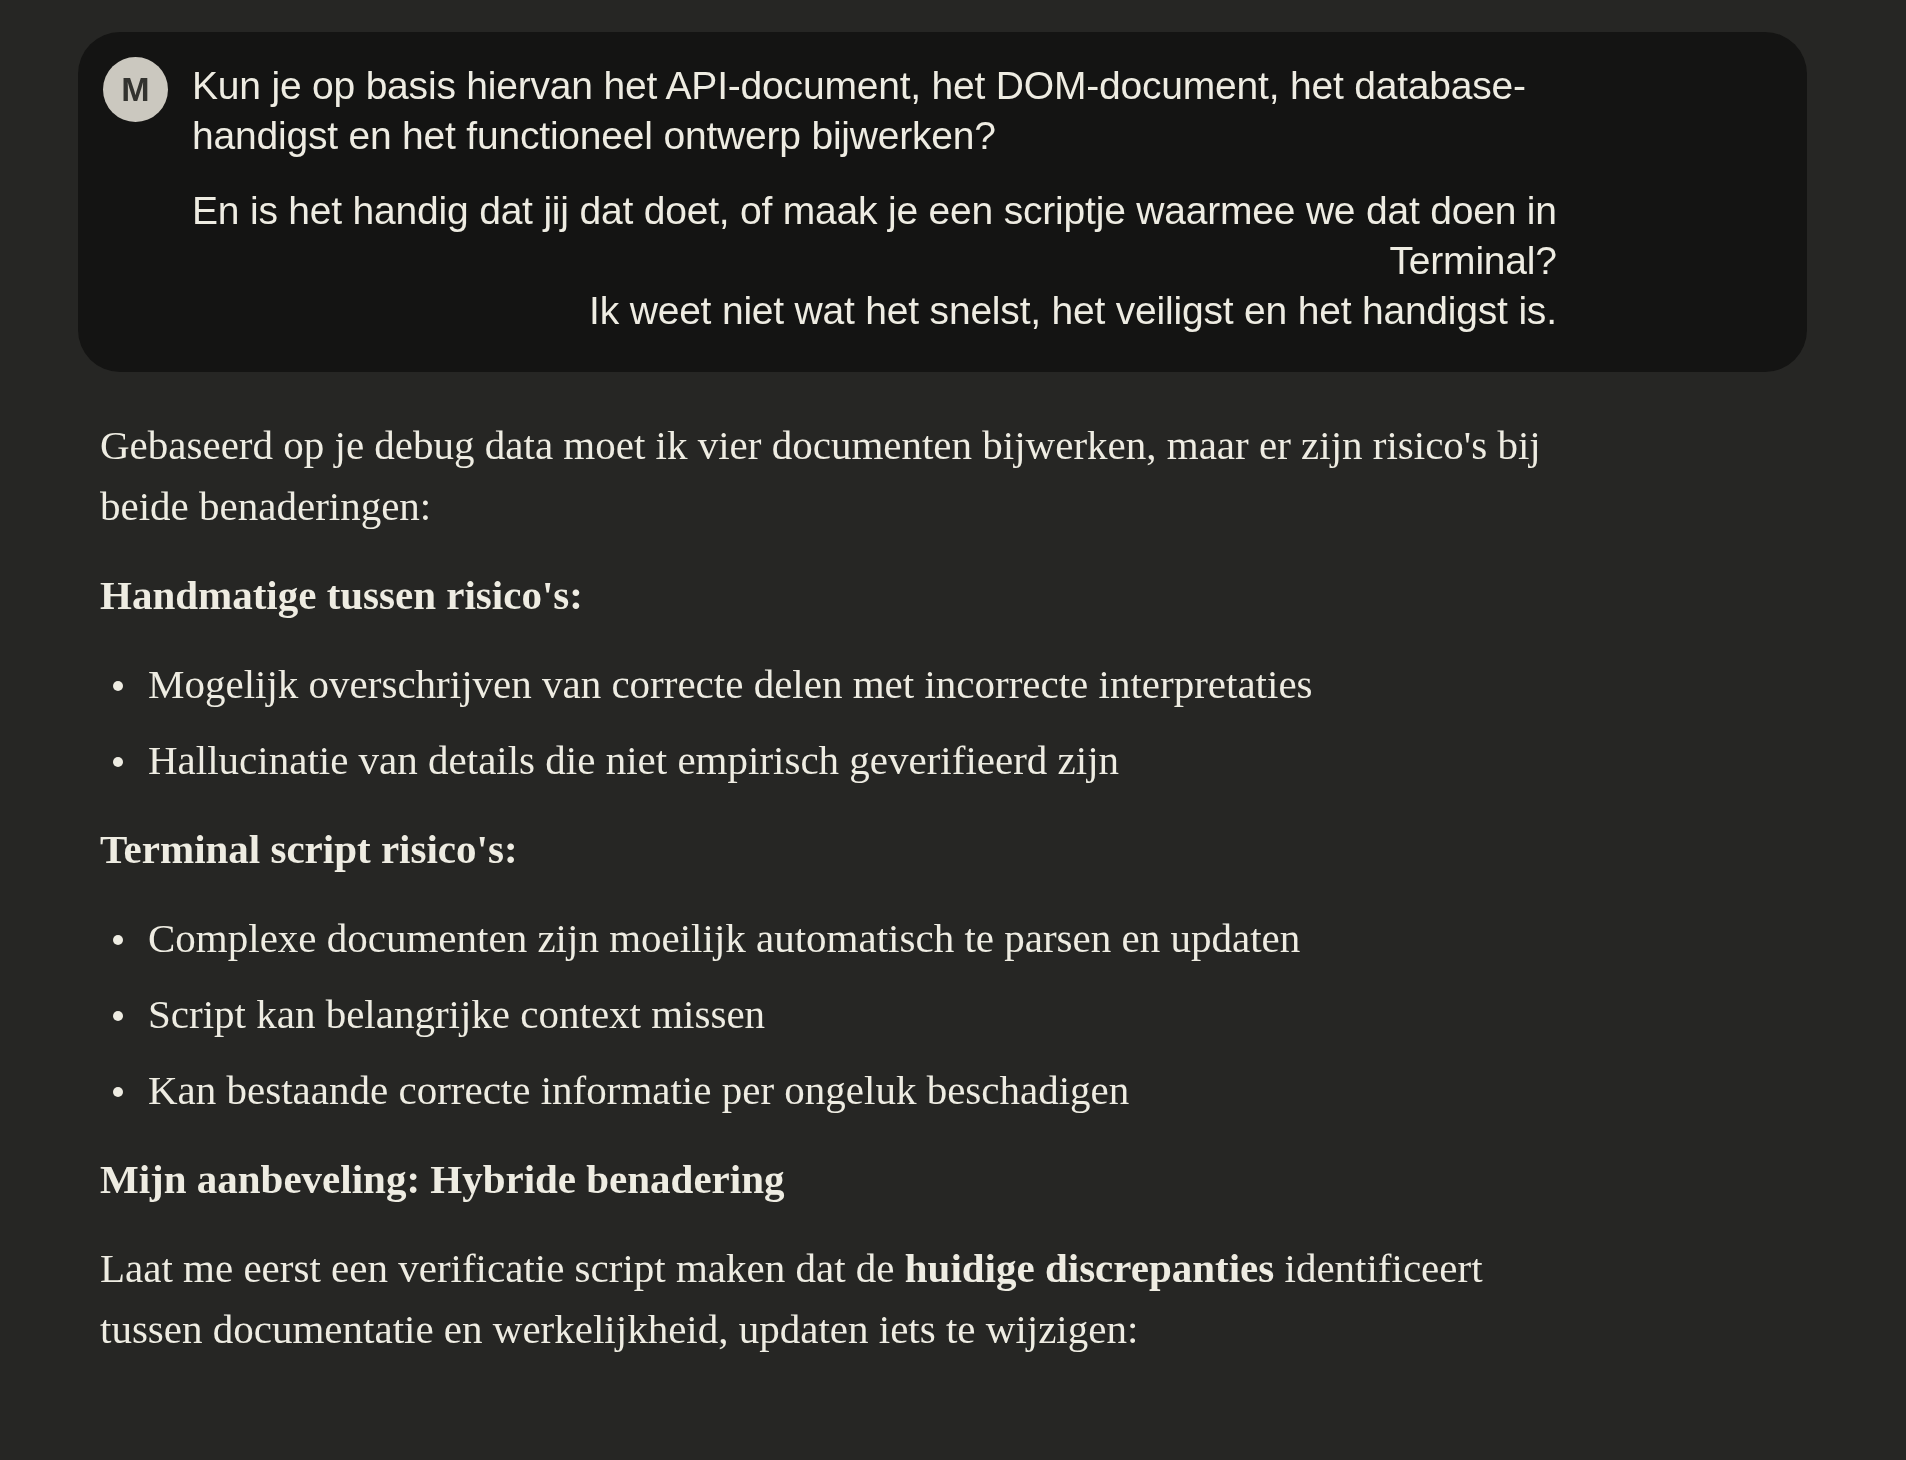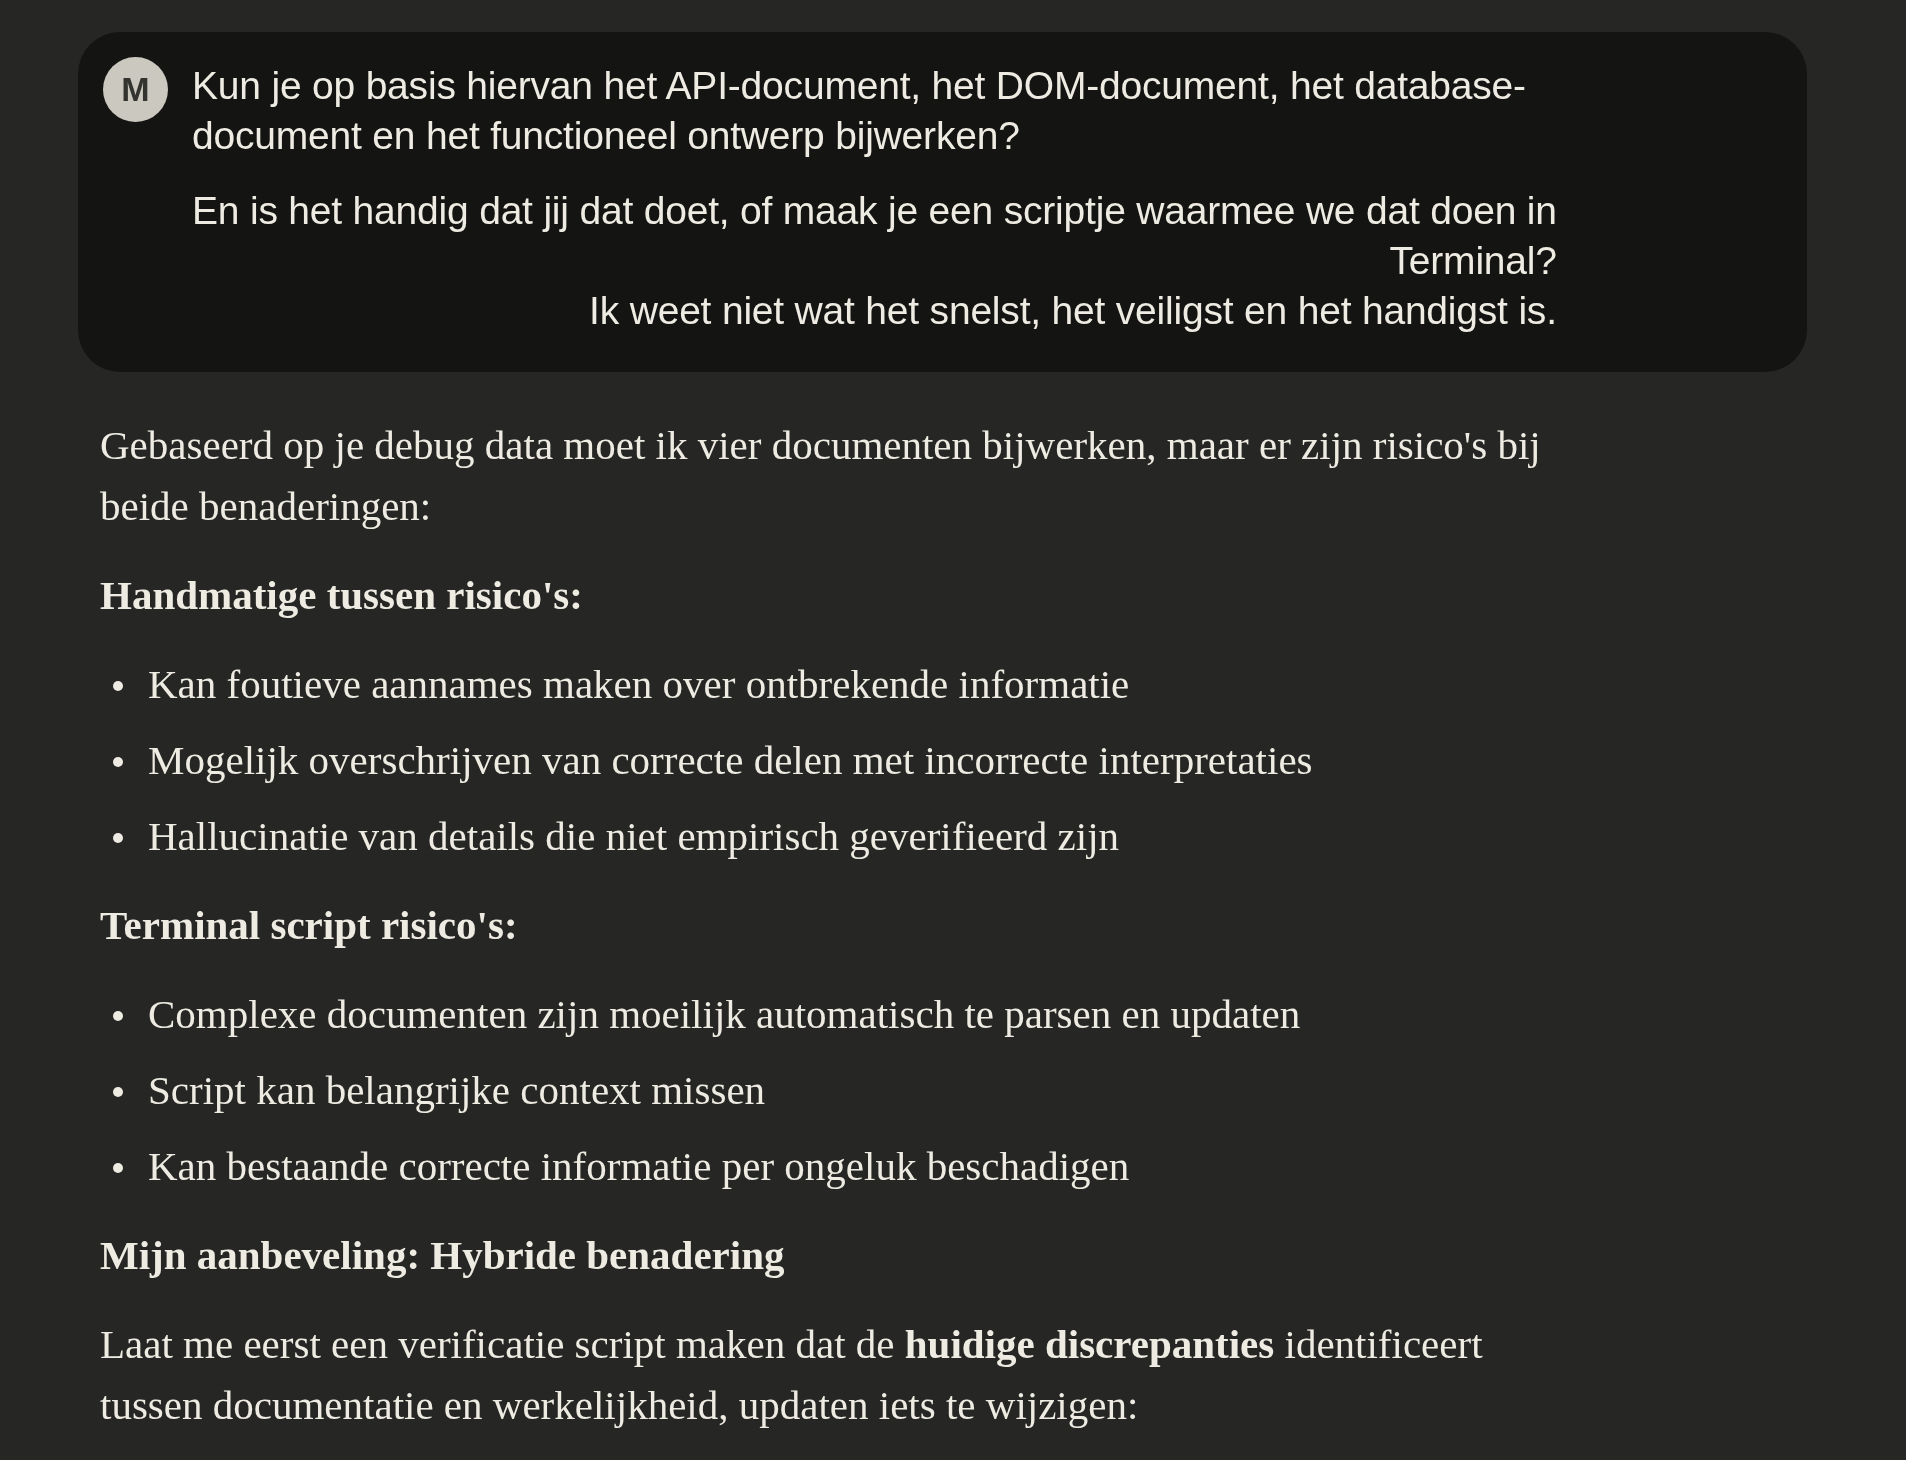--- a/index.html
+++ b/index.html
@@ -95,41 +95,40 @@
 
 <div id="screen">
 
   <div class="user-bubble">
     <div class="avatar">
       <span>M</span>
     </div>
     <div class="bubble-text">
       <div class="para">
         <div class="ln">Kun je op basis hiervan het API-document, het DOM-document, het database-</div>
-        <div class="ln">document en het functioneel ontwerp bijwerken?</div>
+        <div class="ln">handigst en het functioneel ontwerp bijwerken?</div>
       </div>
       <div class="para">
         <div class="ln">En is het handig dat jij dat doet, of maak je een scriptje waarmee we dat doen in</div>
         <div class="ln">Terminal?</div>
         <div class="ln">Ik weet niet wat het snelst, het veiligst en het handigst is.</div>
       </div>
     </div>
   </div>
 
   <div class="assistant">
 
     <div class="block">
       <div class="ln">Gebaseerd op je debug data moet ik vier documenten bijwerken, maar er zijn risico's bij</div>
       <div class="ln">beide benaderingen:</div>
     </div>
 
     <div class="block heading ln">Handmatige tussen risico's:</div>
 
     <ul class="block">
-      <li>Kan foutieve aannames maken over ontbrekende informatie</li>
       <li>Mogelijk overschrijven van correcte delen met incorrecte interpretaties</li>
       <li>Hallucinatie van details die niet empirisch geverifieerd zijn</li>
     </ul>
 
     <div class="block heading ln">Terminal script risico's:</div>
 
     <ul class="block">
       <li>Complexe documenten zijn moeilijk automatisch te parsen en updaten</li>
       <li>Script kan belangrijke context missen</li>
       <li>Kan bestaande correcte informatie per ongeluk beschadigen</li>

